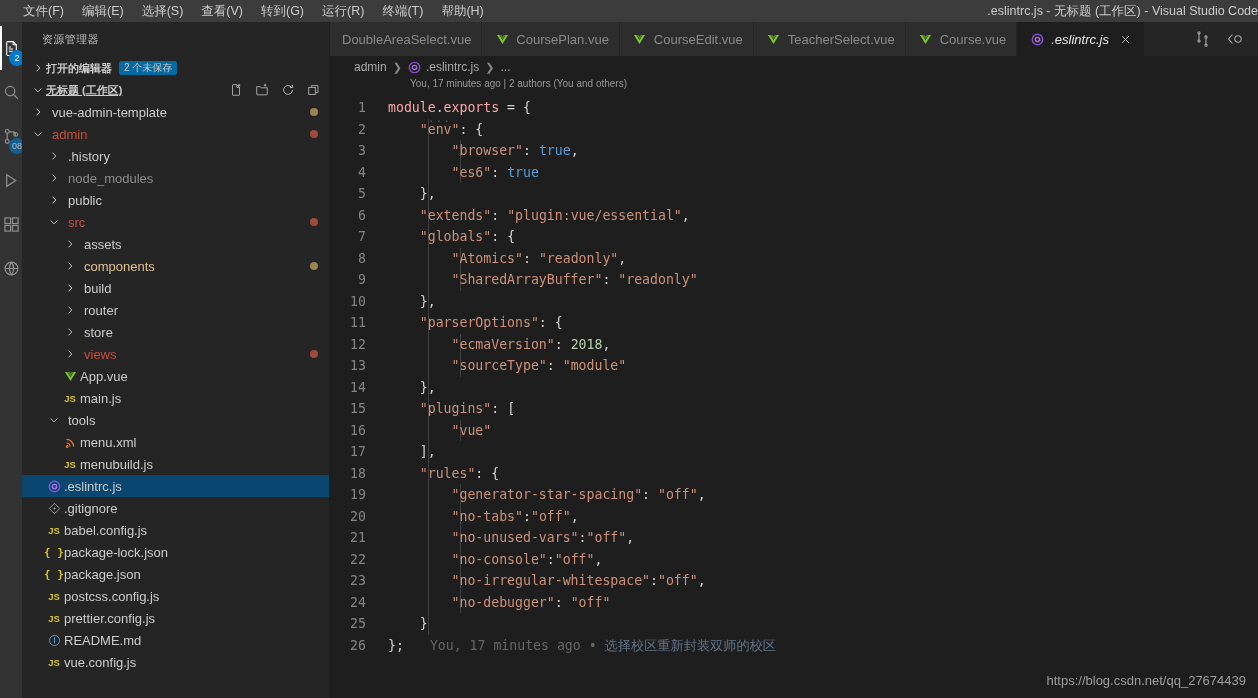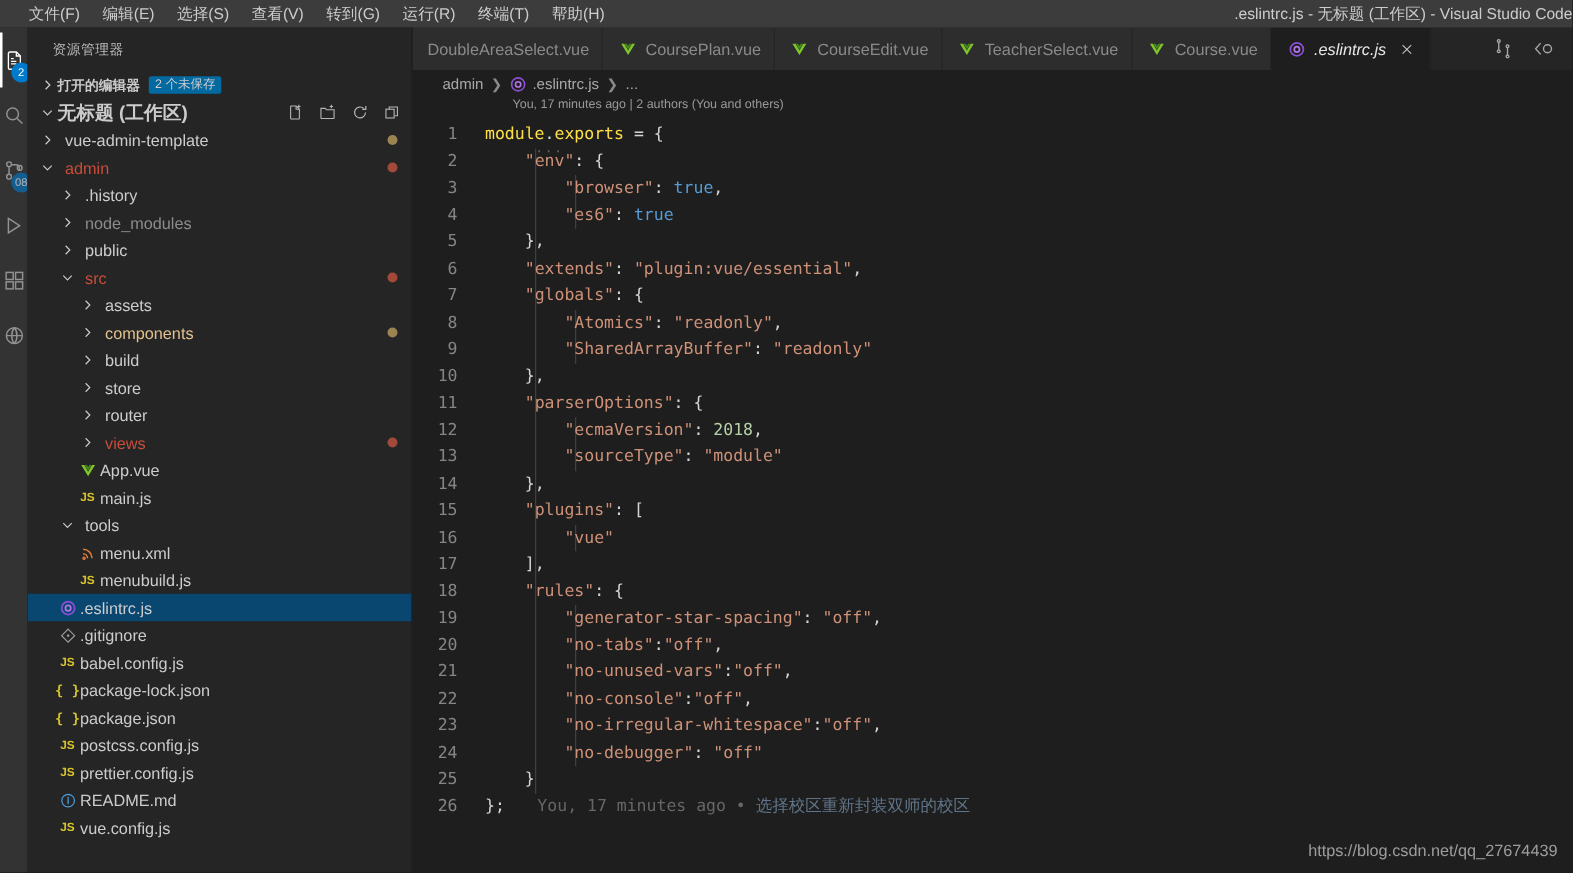--- a/index.html
+++ b/index.html
@@ -105,22 +105,23 @@
     background: #0369a1; color: #cccccc;
     border-radius: 2px;
     font-size: 10px; font-weight: normal;
     padding: 1px 5px 2px 5px;
     line-height: 11px;
   }
   .sb-ws-header {
     height: 22px; min-height: 22px;
     display: flex; align-items: center;
     padding-left: 8px; padding-right: 8px;
-    font-size: 15px; font-weight: bold;
+    font-size: 11px; font-weight: bold;
     color: #cccccc;
+    text-decoration: underline;
   }
   .ws-actions { margin-left: auto; display: flex; gap: 10px; align-items: center; }
   .ws-actions .ic { width: 16px; height: 16px; display: flex; align-items: center; justify-content: center; opacity: .85; }
 
   .tree { flex: 1; overflow: hidden; padding-bottom: 4px; }
   .row {
     height: 22px; display: flex; align-items: center;
     padding-right: 12px; white-space: nowrap;
     font-size: 13px; color: #cccccc;
     position: relative; cursor: pointer;
@@ -212,21 +213,21 @@
   
   .guide {
     position: absolute; top: 0; bottom: 0; width: 1px;
     background: #404040;
   }
   .t-prop  { color: #ce9178; }
   .t-str   { color: #ce9178; }
   .t-punc  { color: #d4d4d4; }
   .t-num   { color: #b5cea8; }
   .t-bool  { color: #569cd6; }
-  .t-mod   { color: #fde047; }
+  .t-mod   { color: #fca5a5; }
   .t-white { color: #d4d4d4; }
 
   .blame {
     color: #666666; font-style: normal;
     padding-left: 26px;
     text-align: right;
   }
   .blame .blame-msg { color: #5f7488; }
 
   
@@ -469,31 +470,31 @@
             <span class="label">build</span>
           </div>
           <div class="row">
             <span class="ind" style="width: 40px;"></span>
             <span class="twisty">
               <svg width="12" height="12" viewBox="0 0 16 16" fill="none" stroke="#cccccc" stroke-width="1.25">
                 <path d="M6 3.5 10.5 8 6 12.5"></path>
               </svg>
             </span>
             <span style="width: 6px;"></span>
+            <span class="label">router</span>
+          </div>
+          <div class="row">
+            <span class="ind" style="width: 40px;"></span>
+            <span class="twisty">
+              <svg width="12" height="12" viewBox="0 0 16 16" fill="none" stroke="#cccccc" stroke-width="1.25">
+                <path d="M6 3.5 10.5 8 6 12.5"></path>
+              </svg>
+            </span>
+            <span style="width: 6px;"></span>
             <span class="label">store</span>
-          </div>
-          <div class="row">
-            <span class="ind" style="width: 40px;"></span>
-            <span class="twisty">
-              <svg width="12" height="12" viewBox="0 0 16 16" fill="none" stroke="#cccccc" stroke-width="1.25">
-                <path d="M6 3.5 10.5 8 6 12.5"></path>
-              </svg>
-            </span>
-            <span style="width: 6px;"></span>
-            <span class="label">router</span>
           </div>
           <div class="row">
             <span class="ind" style="width: 40px;"></span>
             <span class="twisty">
               <svg width="12" height="12" viewBox="0 0 16 16" fill="none" stroke="#cccccc" stroke-width="1.25">
                 <path d="M6 3.5 10.5 8 6 12.5"></path>
               </svg>
             </span>
             <span style="width: 6px;"></span>
             <span class="label c-del">views</span>

